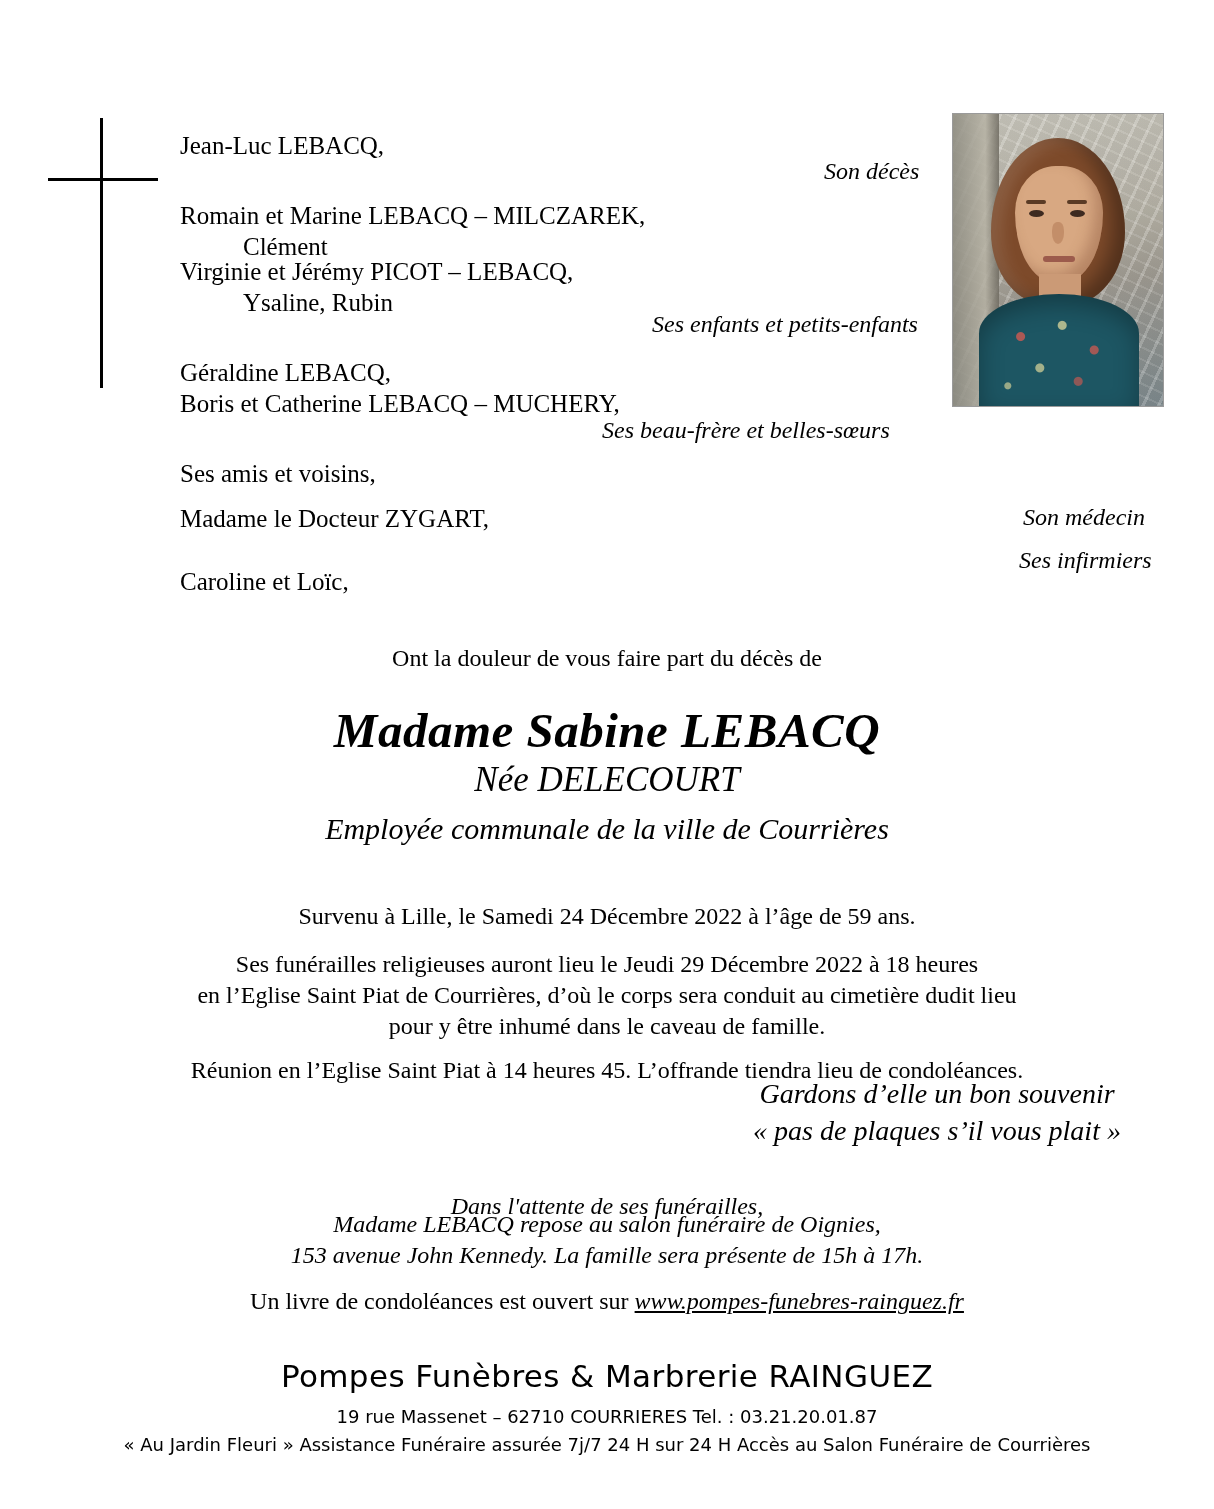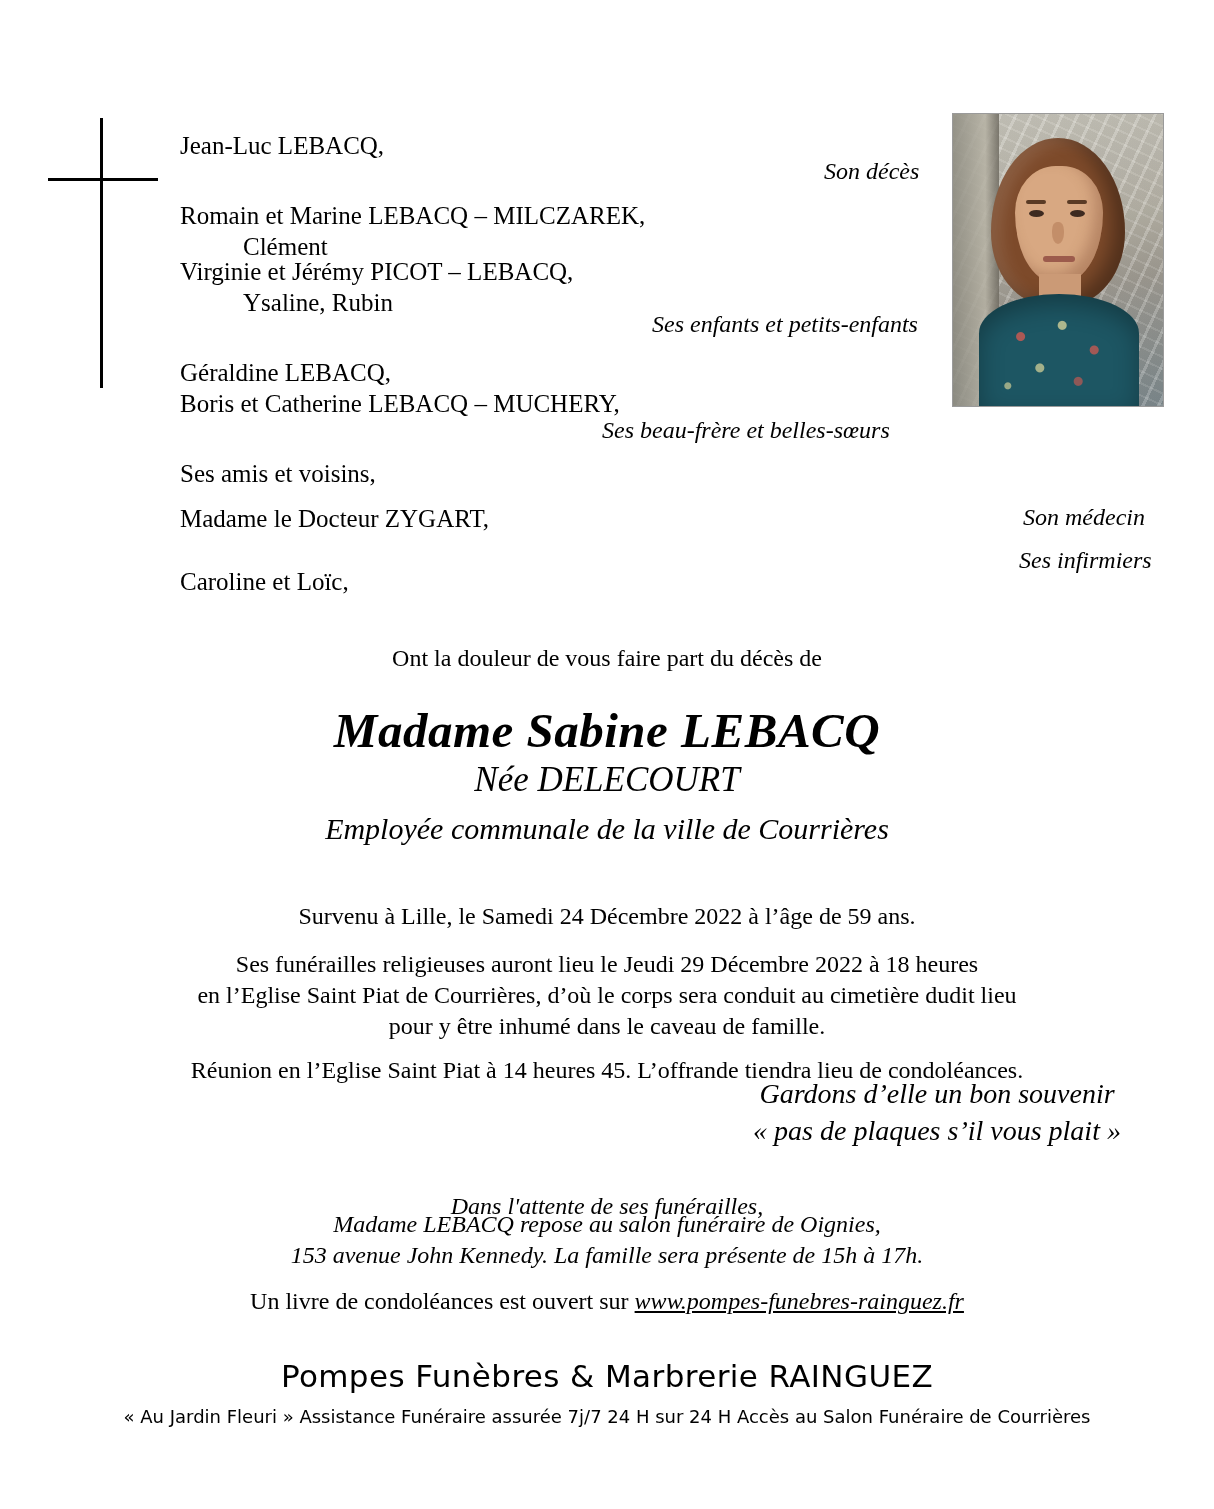--- a/index.html
+++ b/index.html
@@ -253,14 +253,15 @@
 <div class="centered salon" style="top:1189px;">Dans l'attente de ses funérailles,</div>
 <div class="centered salon" style="top:1207px;">Madame LEBACQ repose au salon funéraire de Oignies,</div>
 <div class="centered salon" style="top:1238px;">153 avenue John Kennedy. La famille sera présente de 15h à 17h.</div>
 
 <div class="centered livre" style="top:1288px;">
   <span>Un livre de condoléances est ouvert sur </span><i>www.pompes-funebres-rainguez.fr</i>
 </div>
 
 <div id="footer">
   <div class="pf-title">Pompes Funèbres &amp; Marbrerie  RAINGUEZ</div>
+  <div class="pf-sub">19 rue Massenet – 62710 COURRIERES  Tel. : 03.21.20.01.87</div>
   <div class="pf-sub">« Au Jardin Fleuri »  Assistance Funéraire assurée 7j/7   24 H sur 24 H   Accès au Salon Funéraire de Courrières</div>
 </div>
 
 </body></html>

